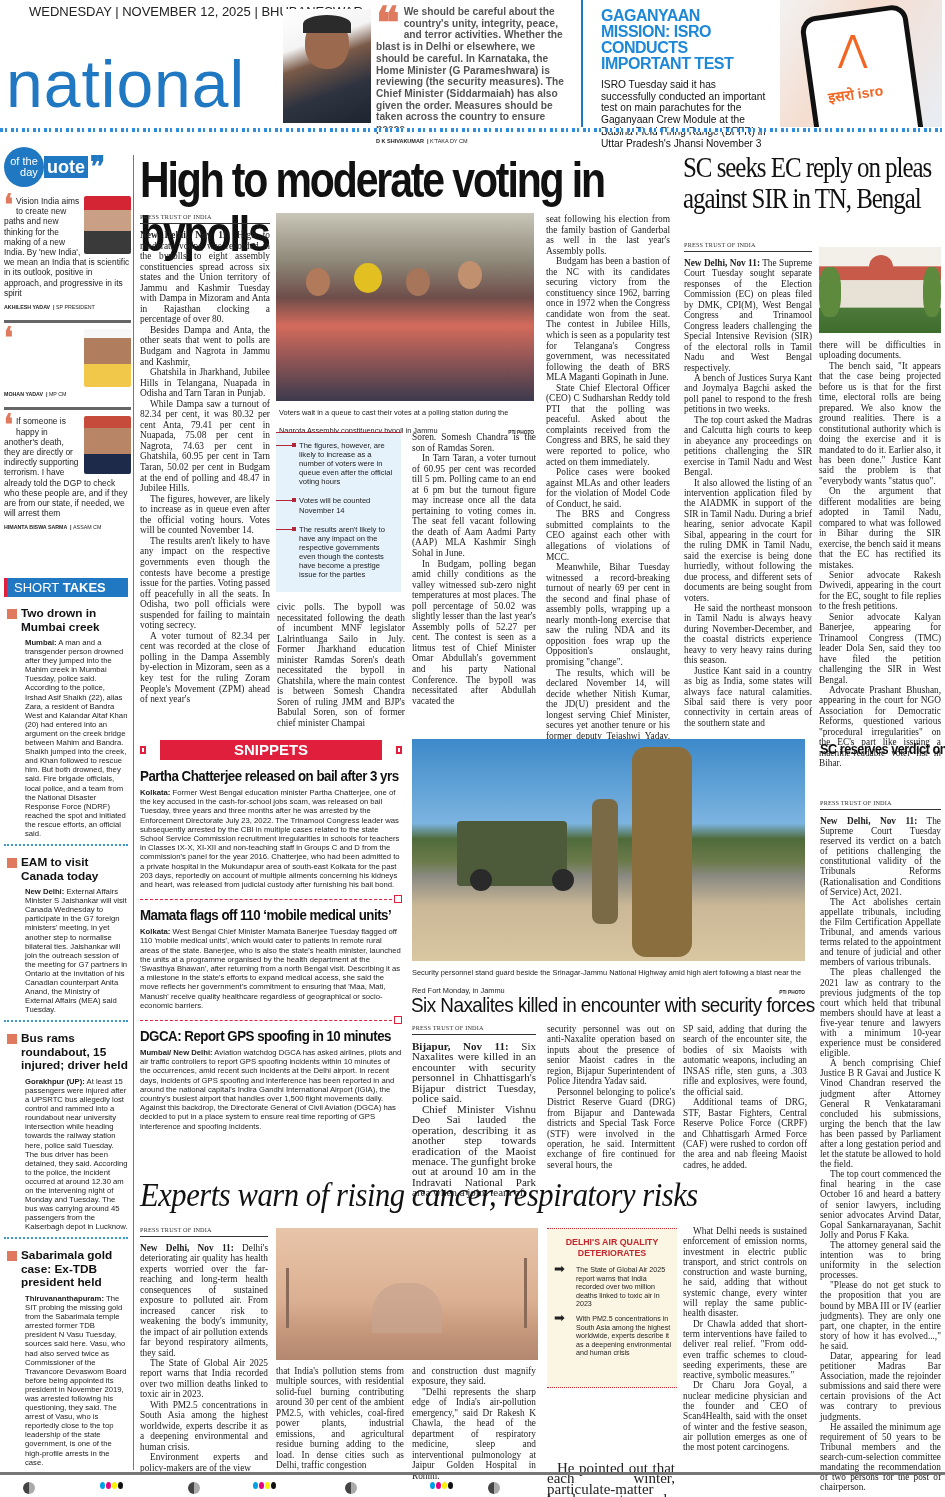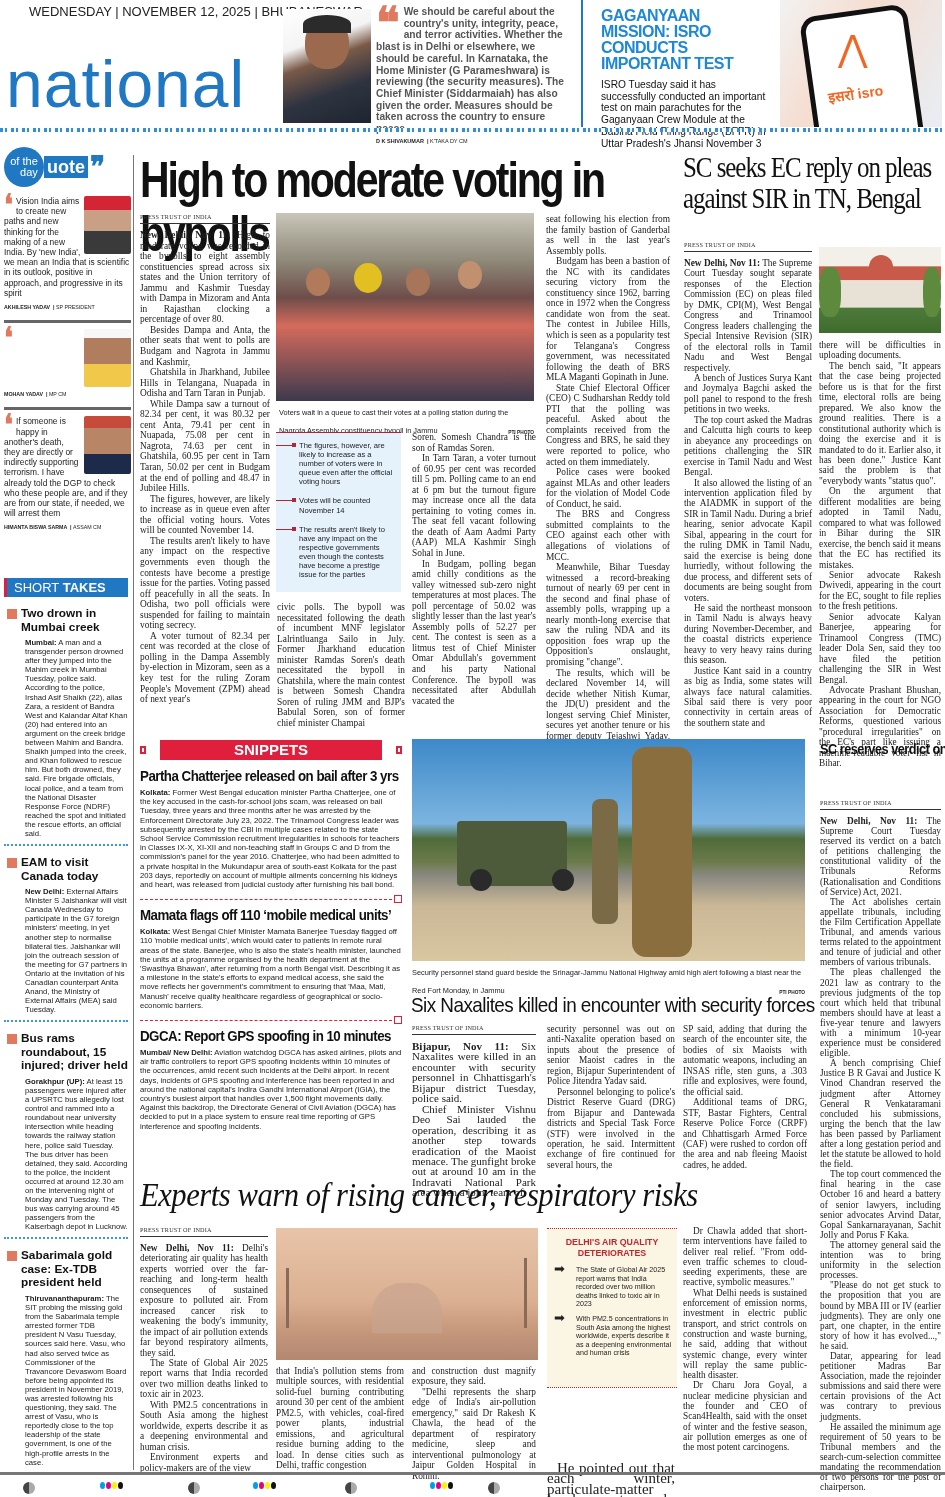--- a/index.html
+++ b/index.html
@@ -292,22 +292,22 @@
 </div>
 <div class="abs airbox" style="left:547px;top:1228px;width:130px;height:160px">
   <div class="air-h">DELHI'S AIR QUALITY DETERIORATES</div>
   <div class="air-i"><span class="arr">➡</span><span>The State of Global Air 2025 report warns that India recorded over two million deaths linked to toxic air in 2023</span></div>
   <div class="air-i"><span class="arr">➡</span><span>With PM2.5 concentrations in South Asia among the highest worldwide, experts describe it as a deepening environmental and human crisis</span></div>
 </div>
 <div class="abs body-r" style="left:547px;top:1463px;width:128px;font-size:15px;line-height:10.45px">
   <p>He pointed out that each winter, particulate-matter levels soar to nearly 10 times the WHO safe limit. "After Diwali and crop-residue burning, the city sits under a lid of stagnant cold air that traps toxins."</p>
 </div>
 <div class="abs body-r" style="left:683px;top:1226px;width:124px;font-size:9.3px;line-height:10.3px">
+  <p>What Delhi needs is sustained enforcement of emission norms, investment in electric public transport, and strict controls on construction and waste burning, he said, adding that without systemic change, every winter will replay the same public-health disaster.</p>
   <p>Dr Chawla added that short-term interventions have failed to deliver real relief. "From odd-even traffic schemes to cloud-seeding experiments, these are reactive, symbolic measures."</p>
-  <p>What Delhi needs is sustained enforcement of emission norms, investment in electric public transport, and strict controls on construction and waste burning, he said, adding that without systemic change, every winter will replay the same public-health disaster.</p>
   <p>Dr Charu Jora Goyal, a nuclear medicine physician and the founder and CEO of Scan4Health, said with the onset of winter and the festive season, air pollution emerges as one of the most potent carcinogens.</p>
 </div>
 
 <div class="abs" style="left:0;top:1472px;width:945px;height:3px;background:#777"></div>
 <div class="abs reg" style="left:23px;top:1482px"></div>
 <div class="abs cmyk" style="left:100px;top:1482px">
     <span class="c0" style="background: rgb(0, 160, 233);"></span>
     <span class="c1" style="background: rgb(228, 0, 127);"></span>
     <span class="c2" style="background: rgb(255, 241, 0);"></span>
     <span class="c3" style="background: rgb(17, 17, 17);"></span>

